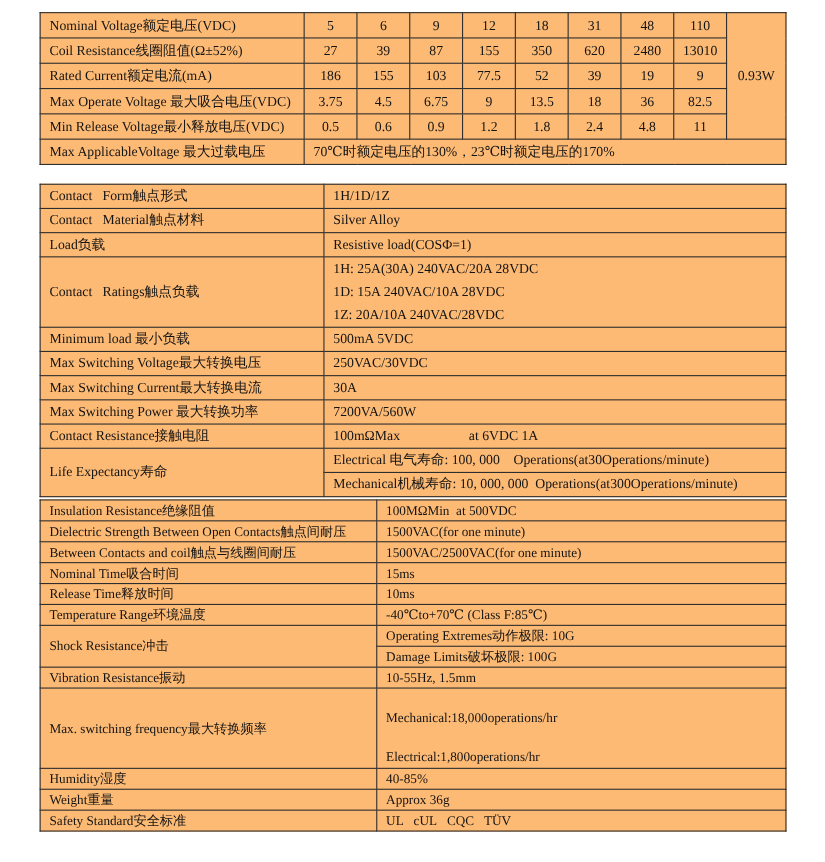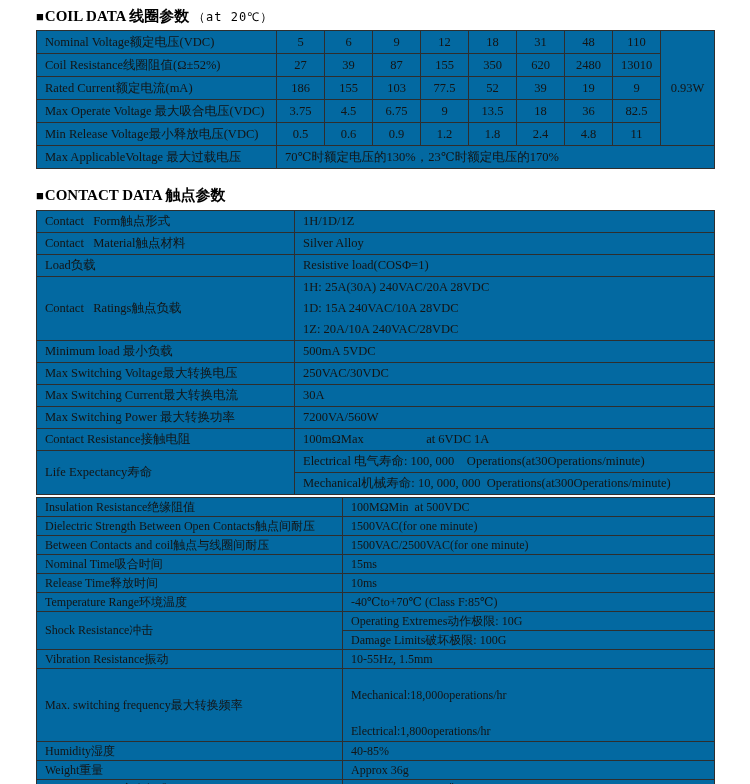--- a/index.html
+++ b/index.html
@@ -12,21 +12,21 @@
   .sec-head{
     margin:0;padding:0;font-size:15px;font-weight:bold;color:#000;
     line-height:18px;white-space:nowrap;
   }
   .sec-head .bullet{font-size:13px;margin-right:1px;}
   .sec-head .note{
     font-weight:normal;font-size:12px;
     font-family:"DejaVu Sans Mono","Liberation Mono",monospace;
     letter-spacing:1px;
   }
-  table{border-collapse:collapse;table-layout:fixed;width:678px;background:#0369a1;}
+  table{border-collapse:collapse;table-layout:fixed;width:678px;background:#fdba74;}
   td{
     border:1px solid #2e2e2e;
     font-size:12.5px;
     padding:0 4px 0 8px;
     vertical-align:middle;
     overflow:hidden;white-space:nowrap;
   }
   
   .t-coil{margin-top:4px;}
   .t-coil td{height:22px;}
@@ -50,21 +50,20 @@
   .t-char col.c-val{width:372px;}
   .t-char td.multi{height:auto;padding-top:0;padding-bottom:0;}
   .t-char .mline{height:19px;line-height:19px;margin-top:17px;}
 </style>
 </head>
 <body>
 
 <div class="page">
 
   <section class="sec-coil">
-    <h2 class="sec-head"><span class="bullet">■</span><span>COIL DATA 线圈参数</span> <span class="note">（at 20℃）</span></h2>
 
     <table class="t-coil">
       <colgroup>
         <col class="c-lbl">
         <col class="c-val">
           <col class="c-val">
           <col class="c-val">
           <col class="c-val">
         <col class="c-val">
           <col class="c-val">
@@ -131,21 +130,20 @@
         </tr>
         <tr>
           <td class="lbl">Max ApplicableVoltage 最大过载电压</td>
           <td colspan="9">70℃时额定电压的130%，23℃时额定电压的170%</td>
         </tr>
       </tbody>
     </table>
   </section>
 
   <section class="sec-contact">
-    <h2 class="sec-head"><span class="bullet">■</span><span>CONTACT DATA 触点参数</span></h2>
 
     <table class="t-contact">
       <colgroup>
           <col class="c-lbl">
           <col class="c-val">
         </colgroup>
       <tbody>
         <tr>
           <td class="lbl">Contact&nbsp;&nbsp;&nbsp;Form触点形式</td>
           <td>1H/1D/1Z</td>

